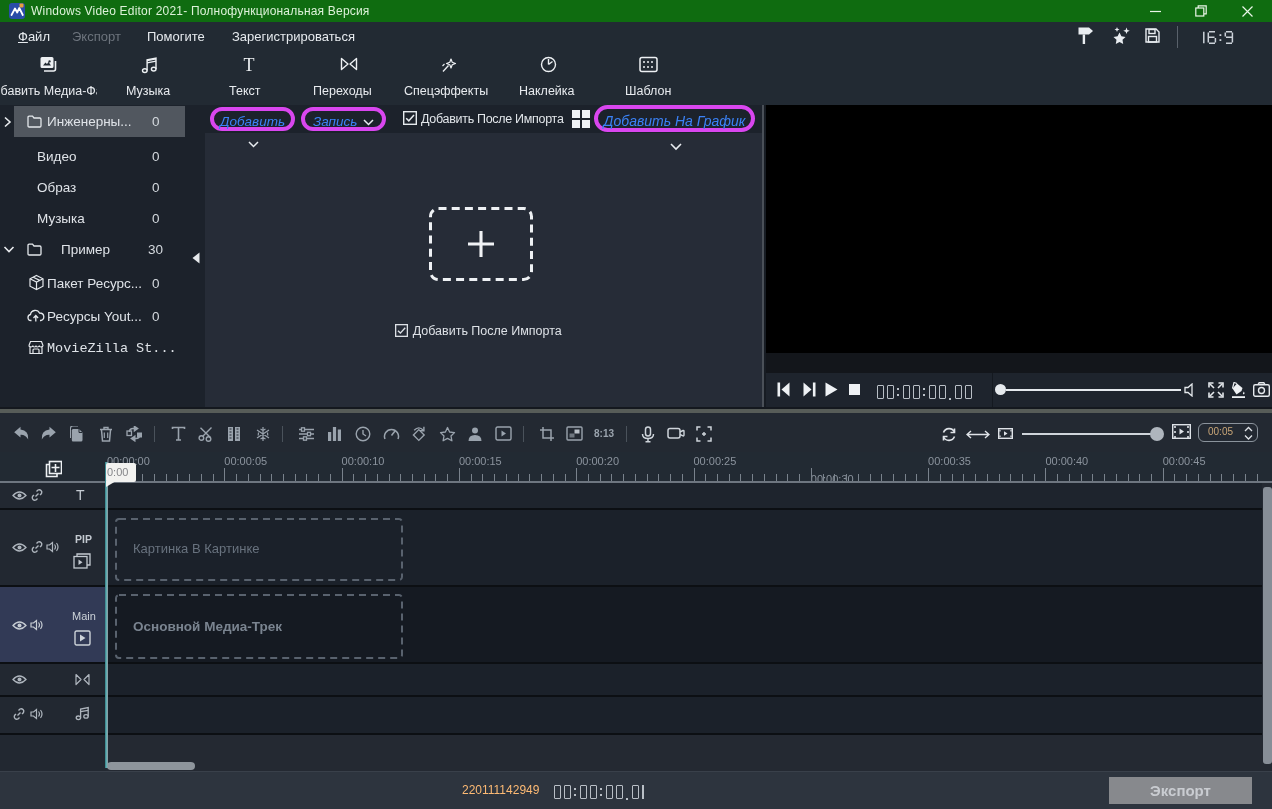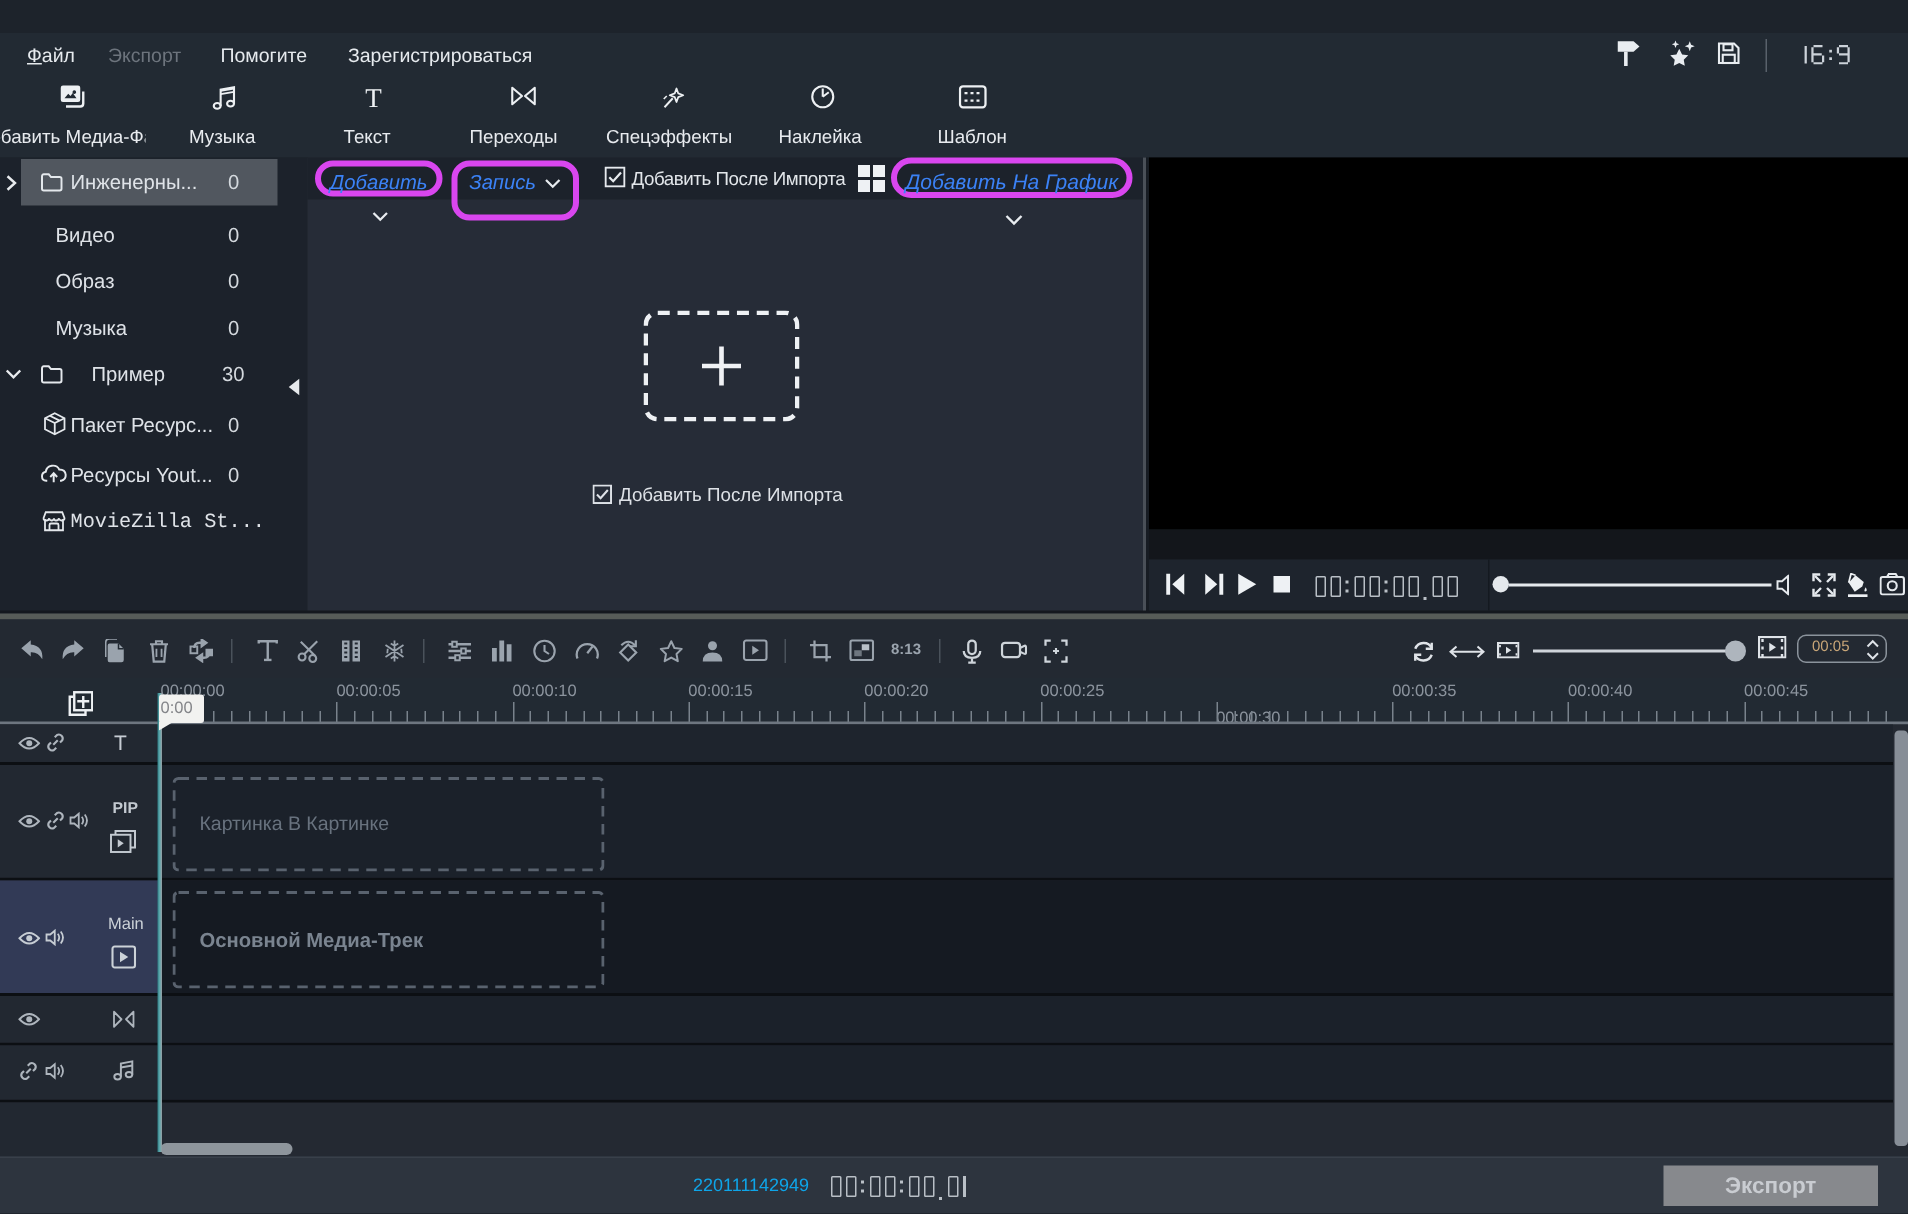--- a/index.html
+++ b/index.html
@@ -56,20 +56,37 @@
 .sg1 { display:inline-block; width:2px; height:14px; background:#b9bfc6; margin:0 2px; vertical-align:middle;}
 
 #bottombar { position:absolute; left:0; top:771px; width:1272px; height:38px; background:#2d343e; border-top:1px solid #39404a;}
 #exportbtn { position:absolute; left:1109px; top:5px; width:143px; height:27px; background:#87898d;
   color:#c9ccd1; font-weight:bold; font-size:15px; text-align:center; line-height:27px; }
 </style>
 </head>
 <body>
 <div id="page">
 
+<div id="titlebar">
+  <div id="appicon"><svg width="16" height="16" viewBox="0 0 16 16">
+          <path d="M2.5 12 L6 5.5 L8.2 9.5 L10.3 5 L13.8 12" fill="none" stroke="#fff" stroke-width="1.8" stroke-linecap="round" stroke-linejoin="round"></path>
+          <rect x="10.5" y="0.5" width="4" height="4" rx="1" fill="#e8a13c"></rect>
+        </svg></div>
+  <div id="apptitle">Windows Video Editor 2021- Полнофункциональная Версия</div>
+  <div class="winbtn" style="left:1133px;"><svg width="11" height="11" viewBox="0 0 11 11" style="margin-top:6px">
+          <line x1="0" y1="5.5" x2="11" y2="5.5" stroke="#eaf5e8" stroke-width="1.2"></line>
+        </svg></div>
+  <div class="winbtn" style="left:1179px;"><svg width="12" height="12" viewBox="0 0 12 12" style="margin-top:5px">
+          <rect x="0.8" y="3" width="8" height="8" fill="none" stroke="#eaf5e8" stroke-width="1.2"></rect>
+          <path d="M3.2 3 V0.8 H11.2 V8.8 H9" fill="none" stroke="#eaf5e8" stroke-width="1.2"></path>
+        </svg></div>
+  <div class="winbtn" style="left:1225px;"><svg width="11" height="11" viewBox="0 0 11 11" style="margin-top:6px">
+          <path d="M0.5 0.5 L10.5 10.5 M10.5 0.5 L0.5 10.5" stroke="#eaf5e8" stroke-width="1.2"></path>
+        </svg></div>
+</div>
 
 <div id="menubar">
   <div class="menuitem" style="left:18px;"><span style="text-decoration:underline">Ф</span>айл</div>
   <div class="menuitem" style="left:72px; color:#6d747d;">Экспорт</div>
   <div class="menuitem" style="left:147px;">Помогите</div>
   <div class="menuitem" style="left:232px;">Зарегистрироваться</div>
   <div class="abs" style="left:1076px; top:4px;"><svg width="19" height="19" viewBox="0 0 19 19">
           <path d="M2.5 1.5 H13 L17 5 L13 8.5 H2.5 Z" fill="#e9edf1"></path>
           <rect x="6.7" y="8.5" width="2.4" height="9.5" fill="#e9edf1"></rect>
         </svg></div>
@@ -195,21 +212,21 @@
   <svg class="abs" style="left:191px; top:147px;" width="10" height="12" viewBox="0 0 10 12">
         <path d="M8.5 0.5 V11.5 L1.5 6 Z" fill="#e6e9ec"></path>
       </svg>
 </div>
 
 <div id="middle">
   <div id="middletop"></div>
   <div class="pill" style="left:5px; top:2px; width:85px; height:24px; line-height:22px;">Добавить <svg width="11" height="7" viewBox="0 0 11 7" style="margin-left:2px">
           <path d="M1 1 L5.5 5.5 L10 1" fill="none" stroke="#e8ecf0" stroke-width="1.5"></path>
         </svg></div>
-  <div class="pill" style="left:96px; top:2px; width:85px; height:40px; line-height:22px;">Запись <svg width="11" height="7" viewBox="0 0 11 7" style="margin-left:2px">
+  <div class="pill" style="left:96px; top:2px; width:85px; height:24px; line-height:22px;">Запись <svg width="11" height="7" viewBox="0 0 11 7" style="margin-left:2px">
           <path d="M1 1 L5.5 5.5 L10 1" fill="none" stroke="#e8ecf0" stroke-width="1.5"></path>
         </svg></div>
   <svg class="abs" style="left:198px; top:6px;" width="14" height="14" viewBox="0 0 14 14">
         <rect x="0.7" y="0.7" width="12.6" height="12.6" fill="none" stroke="#e6eaee" stroke-width="1.4"></rect>
         <path d="M3.2 7.2 L5.8 9.8 L11 4" fill="none" stroke="#e6eaee" stroke-width="1.5"></path>
       </svg>
   <div class="abs" style="left:216px; top:7px; font-size:12.5px; letter-spacing:-0.3px; color:#e2e6ea;">Добавить После Импорта</div>
   <svg class="abs" style="left:366px; top:4px;" width="20" height="20" viewBox="0 0 20 20">
         <rect x="1" y="1" width="8" height="8" fill="#eef1f4"></rect>
         <rect x="11" y="1" width="8" height="8" fill="#eef1f4"></rect>
@@ -616,18 +633,18 @@
 </div>
 
 <div class="abs" style="left:105px; top:462px; width:3px; height:306px; background:linear-gradient(90deg,#2e7d84,#62abb0,#989da2);"></div>
 <div class="abs" style="left:106px; top:463px; width:30px; height:19px; background:#f2f2f0; border-radius:2px;"></div>
 <svg class="abs" style="left:106px; top:481px;" width="10" height="6" viewBox="0 0 10 6">
       <path d="M0 0 H10 L0 6 Z" fill="#f2f2f0"></path>
     </svg>
 <div class="abs" style="left:107px; top:466px; font-size:11px; color:#85868a;">0:00</div>
 
 <div id="bottombar">
-  <div class="abs" style="left:462px; top:11px; font-size:12px; color:#0ea5e9;">220111142949</div>
+  <div class="abs" style="left:462px; top:11px; font-size:12px; color:#fdba74;">220111142949</div>
   <div class="abs" style="left:552px; top:10px;"><span class="sg"></span><span class="sg"></span><span class="sgc"><i style="top:1px"></i><i style="bottom:1px"></i></span><span class="sg"></span><span class="sg"></span><span class="sgc"><i style="top:1px"></i><i style="bottom:1px"></i></span><span class="sg"></span><span class="sg"></span><span class="sgd"></span><span class="sg"></span><span class="sg1"></span></div>
   <div id="exportbtn">Экспорт</div>
 </div>
 
 </div>
 
 </body></html>

